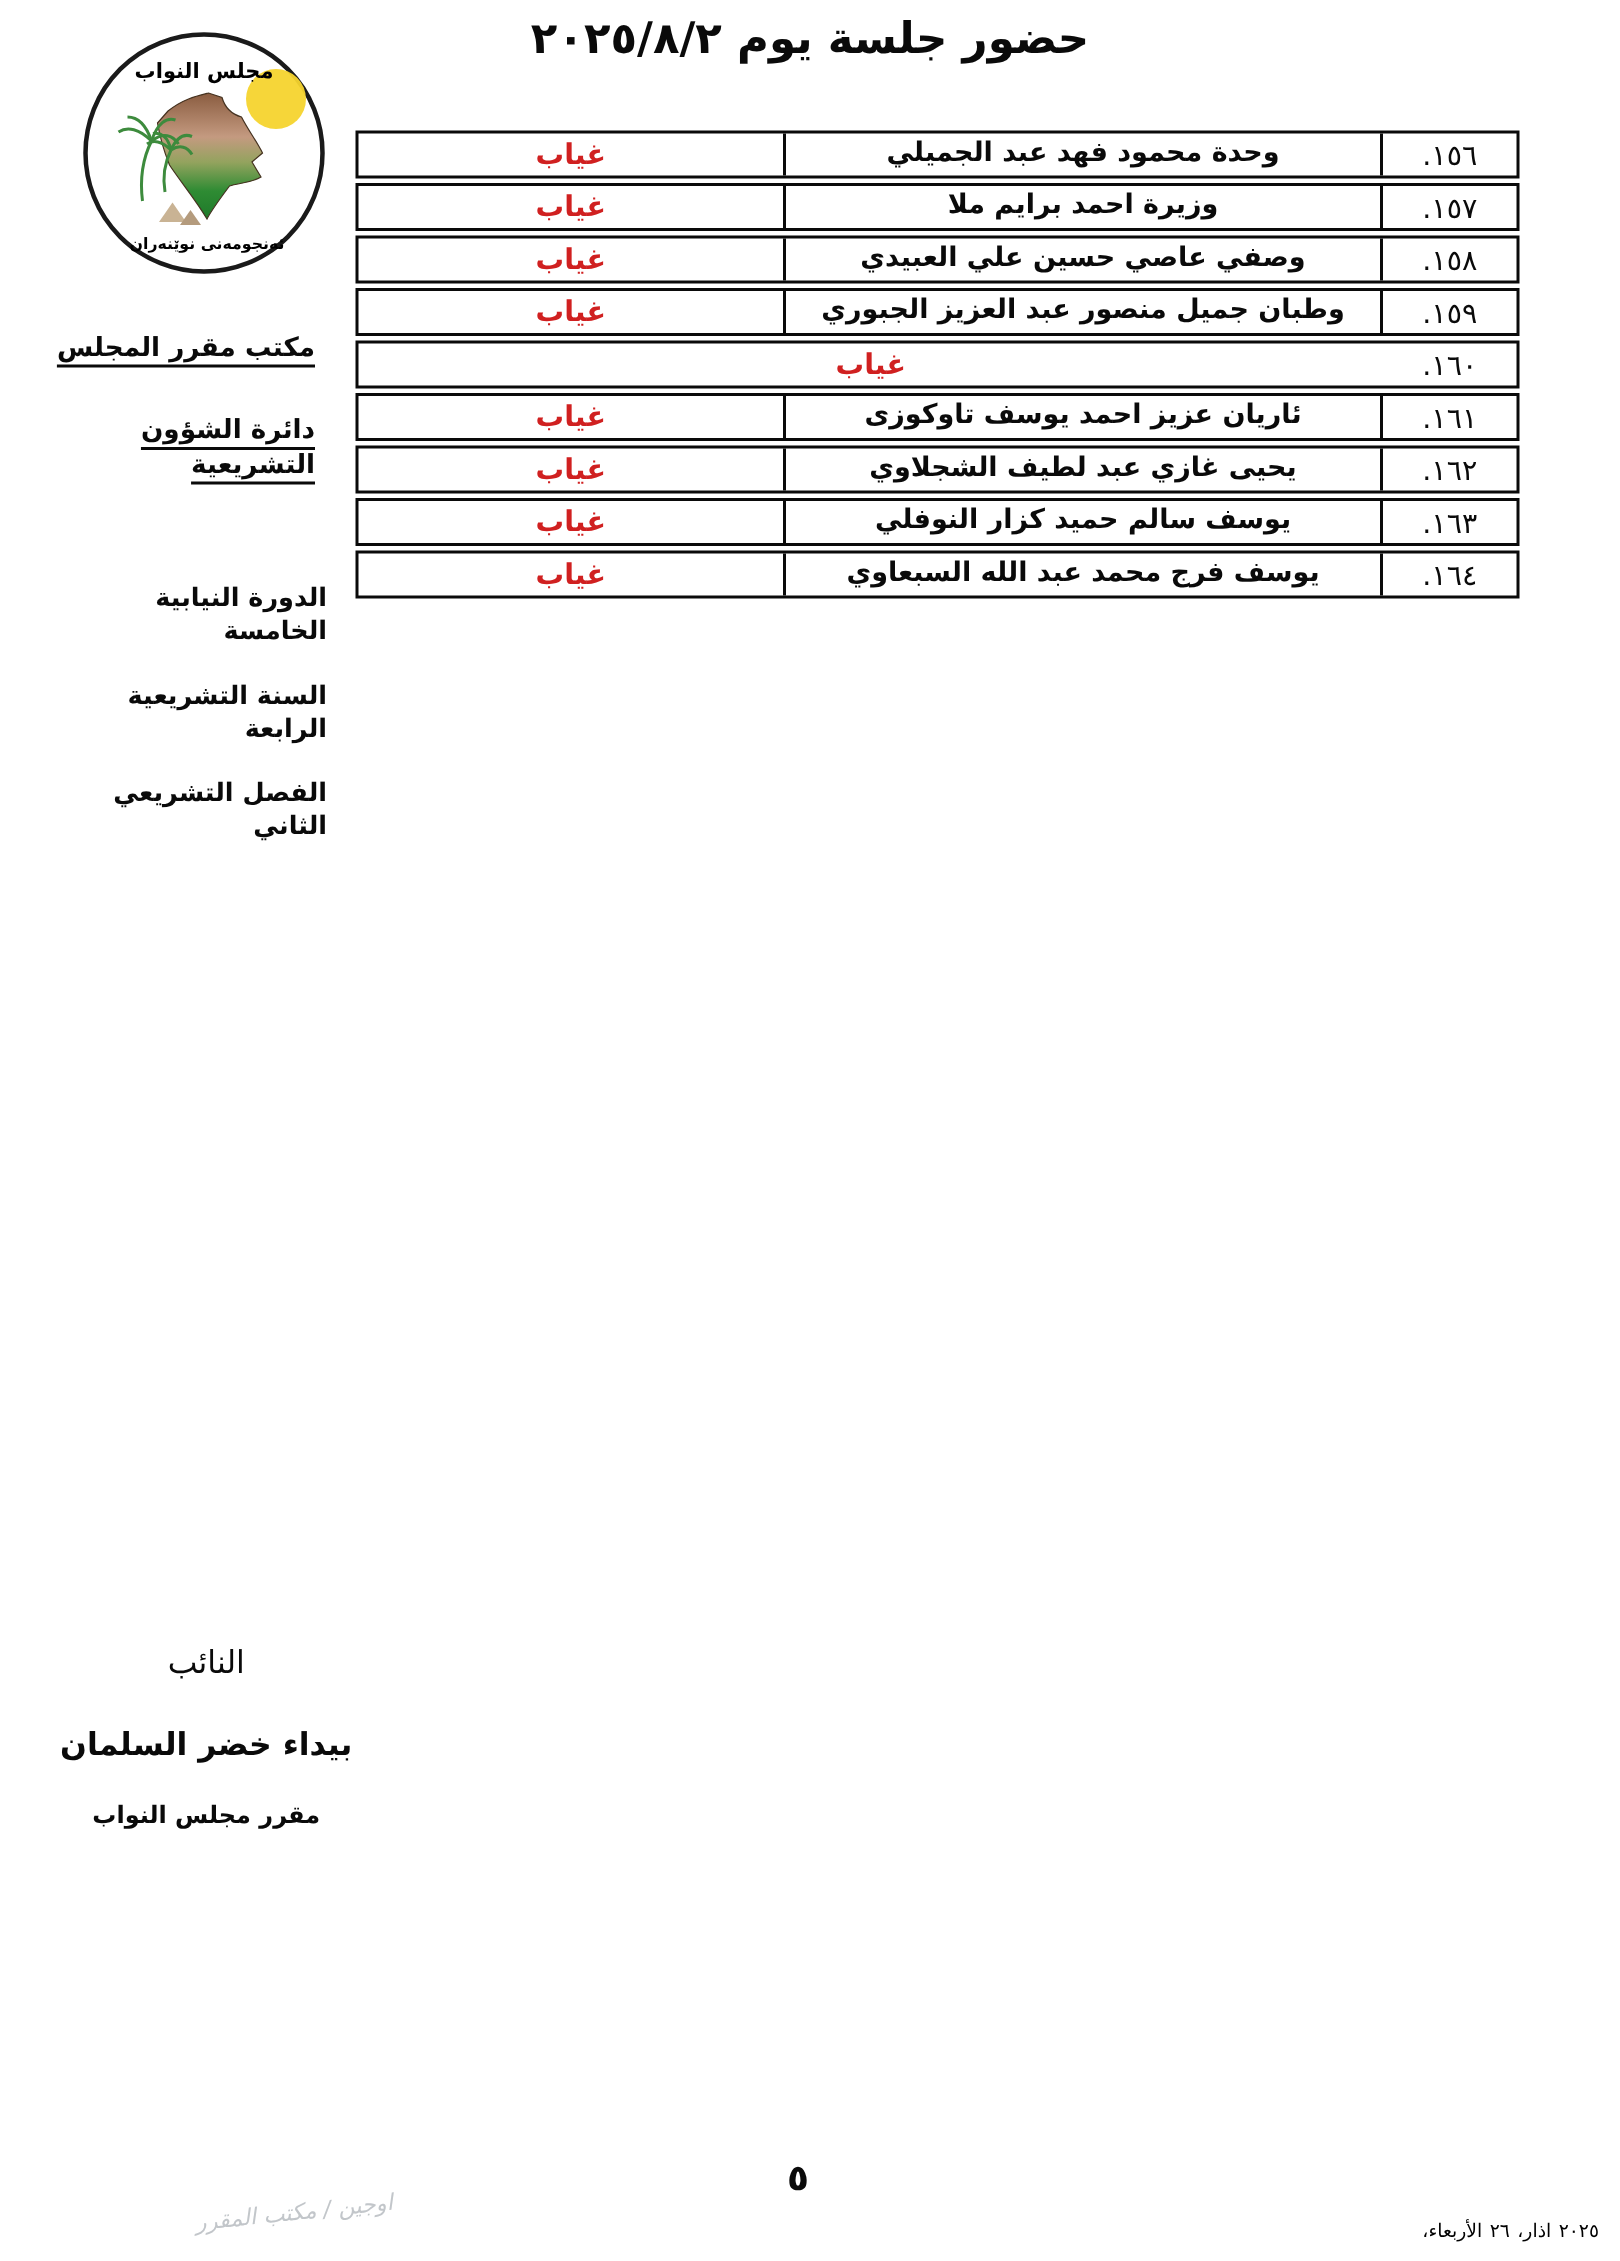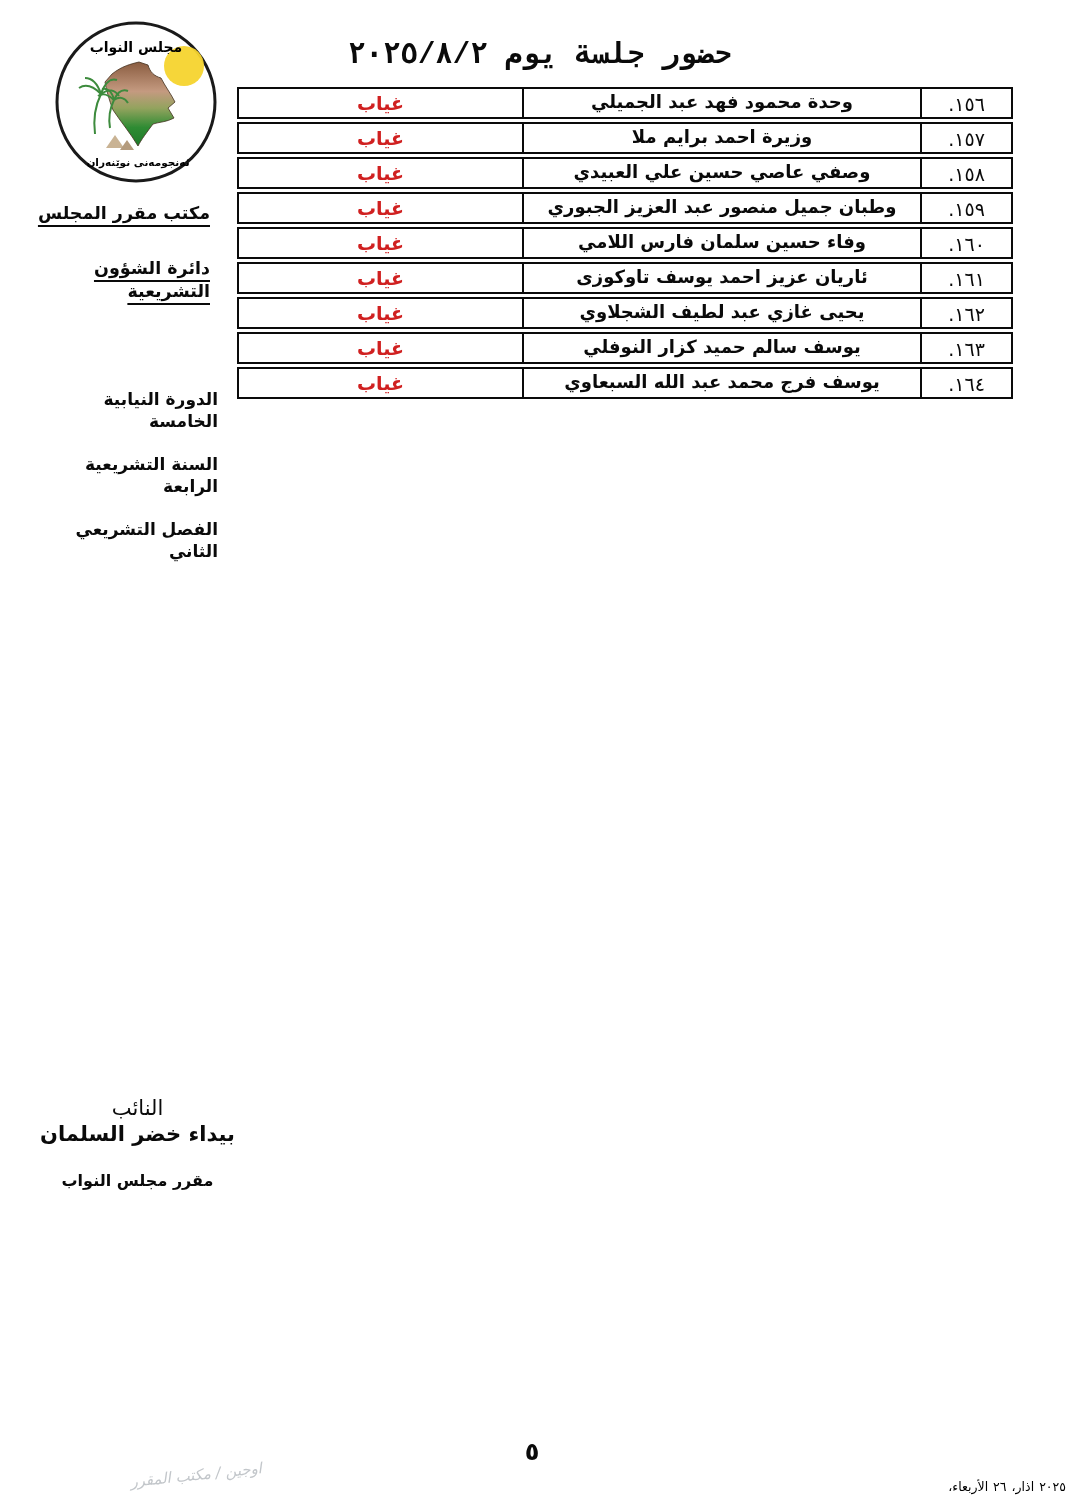--- a/index.html
+++ b/index.html
@@ -4,48 +4,48 @@
 <style>
   html,body{margin:0;padding:0;background:#ffffff;}
   .page{
     position:relative;width:1080px;height:1507px;background:#ffffff;
     font-family:"DejaVu Sans",sans-serif;color:#0a0a0a;overflow:hidden;
   }
   
   .logo{position:absolute;left:50px;top:12px;width:172px;height:176px;}
   
   .doc-title{
-    position:absolute;top:36px;left:0;width:100%;
+    position:absolute;top:8px;left:0;width:100%;
     text-align:center;direction:rtl;
-    font-size:29px;font-weight:bold;letter-spacing:0;font-family:Liberation Mono, monospace;
+    font-size:29px;font-weight:bold;letter-spacing:0;
   }
   
   .att-table{position:absolute;left:237px;top:87px;width:776px;direction:rtl;}
   .t-row{
     display:flex;align-items:stretch;box-sizing:border-box;
     height:32px;margin-bottom:3px;border:2px solid #0a0a0a;background:#fff;
   }
   .t-row:last-child{margin-bottom:0;}
   .cell{display:flex;align-items:center;justify-content:center;box-sizing:border-box;line-height:1;}
   .cell.num{width:89px;font-size:19px;direction:rtl;padding-top:2px;text-align:right;}
   .cell.name{width:400px;border-left:2px solid #0a0a0a;border-right:2px solid #0a0a0a;
              font-size:18px;font-weight:bold;direction:rtl;padding-bottom:2px;}
   .cell.status{flex:1;font-size:19px;font-weight:bold;direction:rtl;}
   
-  .sidebar-office{position:absolute;left:18px;top:202px;width:192px;direction:rtl;text-align:right;}
+  .sidebar-office{position:absolute;left:18px;top:221px;width:192px;direction:rtl;text-align:right;}
   .sidebar-office .s-item{
     font-size:17.5px;font-weight:bold;margin-bottom:31px;line-height:1.35;
     text-decoration:underline;text-decoration-thickness:2px;text-underline-offset:6px;
   }
   .sidebar-session{position:absolute;left:18px;top:388px;width:200px;direction:rtl;text-align:right;}
   .sidebar-session .s-item{font-size:17px;font-weight:bold;margin-bottom:21px;line-height:1.3;margin-left:44px;}
   
   .signature{position:absolute;left:30px;top:1096px;width:215px;text-align:center;direction:rtl;}
   .sig-role-top{font-size:21px;font-weight:normal;}
-  .sig-name{font-size:21px;font-weight:bold;margin-top:2px;}
+  .sig-name{font-size:21px;font-weight:bold;margin-top:31px;}
   .sig-role-bottom{font-size:16px;font-weight:bold;margin-top:25px;}
   
   .page-number{position:absolute;top:1438px;left:0;width:1064px;text-align:center;
                font-size:24px;font-weight:bold;}
   
   .footer-left{
     position:absolute;left:130px;top:1466px;direction:rtl;
     color:#c2c6ca;font-size:15px;font-style:italic;transform:rotate(-6deg);
     letter-spacing:1px;
   }
@@ -114,21 +114,20 @@
       <div class="cell name">وصفي عاصي حسين علي العبيدي</div>
       <div class="cell status" style="color: rgb(208, 32, 32);">غياب</div>
     </div>
     <div class="t-row">
       <div class="cell num">١٥٩.</div>
       <div class="cell name">وطبان جميل منصور عبد العزيز الجبوري</div>
       <div class="cell status" style="color: rgb(208, 32, 32);">غياب</div>
     </div>
     <div class="t-row">
       <div class="cell num">١٦٠.</div>
-      <div class="cell name">وفاء حسين سلمان فارس اللامي</div>
       <div class="cell status" style="color: rgb(208, 32, 32);">غياب</div>
     </div>
     <div class="t-row">
       <div class="cell num">١٦١.</div>
       <div class="cell name">ئاريان عزيز احمد يوسف تاوكوزى</div>
       <div class="cell status" style="color: rgb(208, 32, 32);">غياب</div>
     </div>
     <div class="t-row">
       <div class="cell num">١٦٢.</div>
       <div class="cell name">يحيى غازي عبد لطيف الشجلاوي</div>

